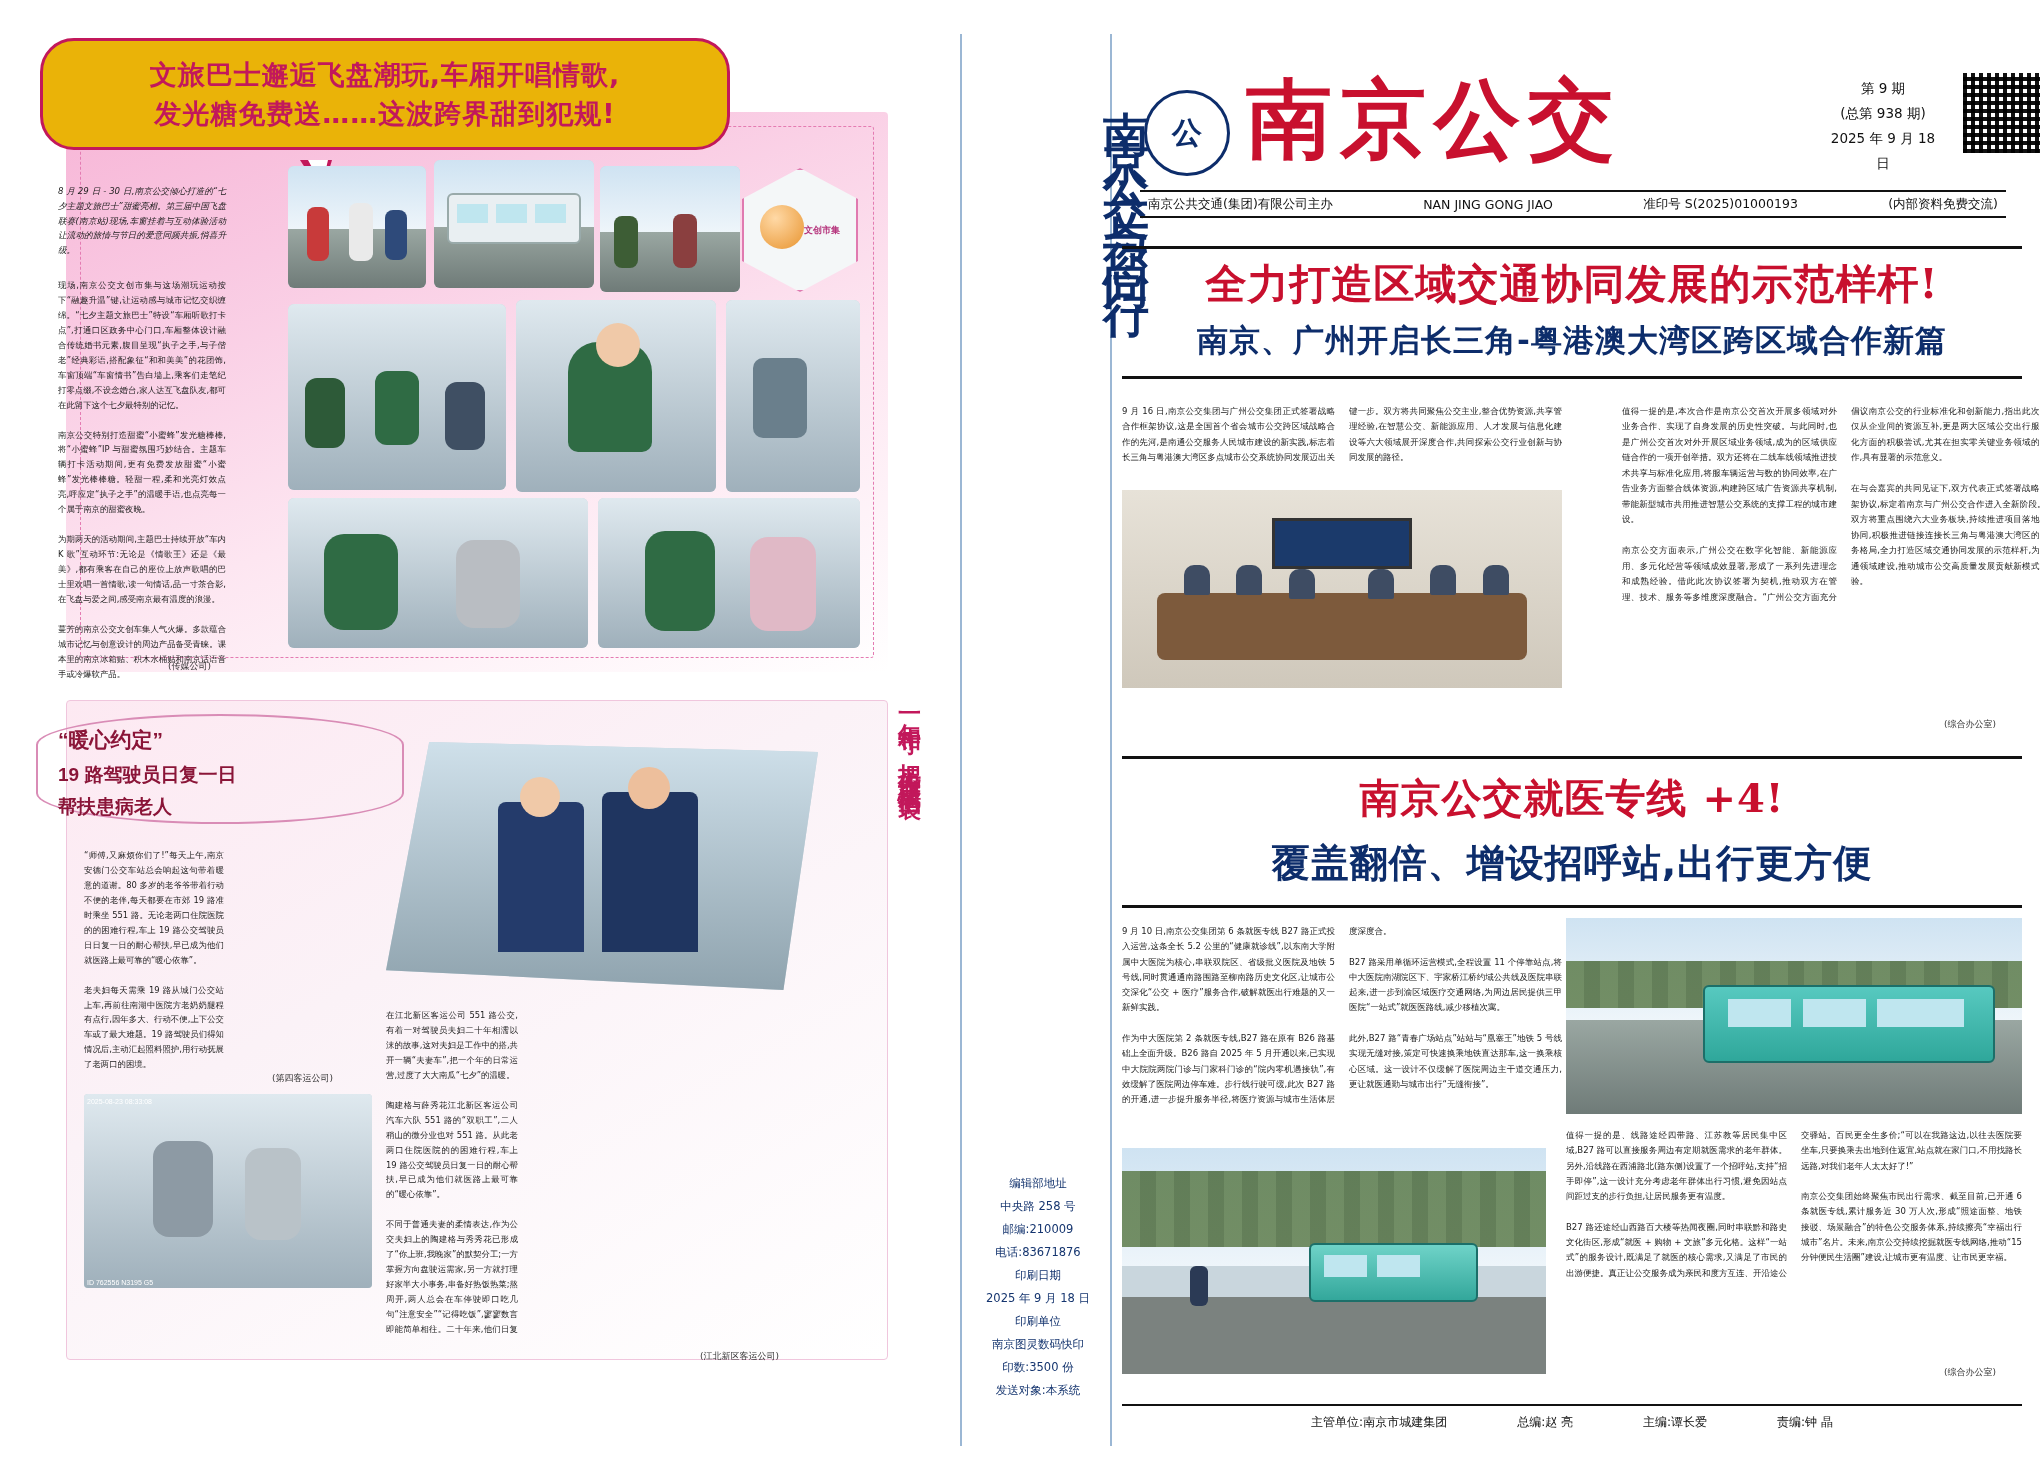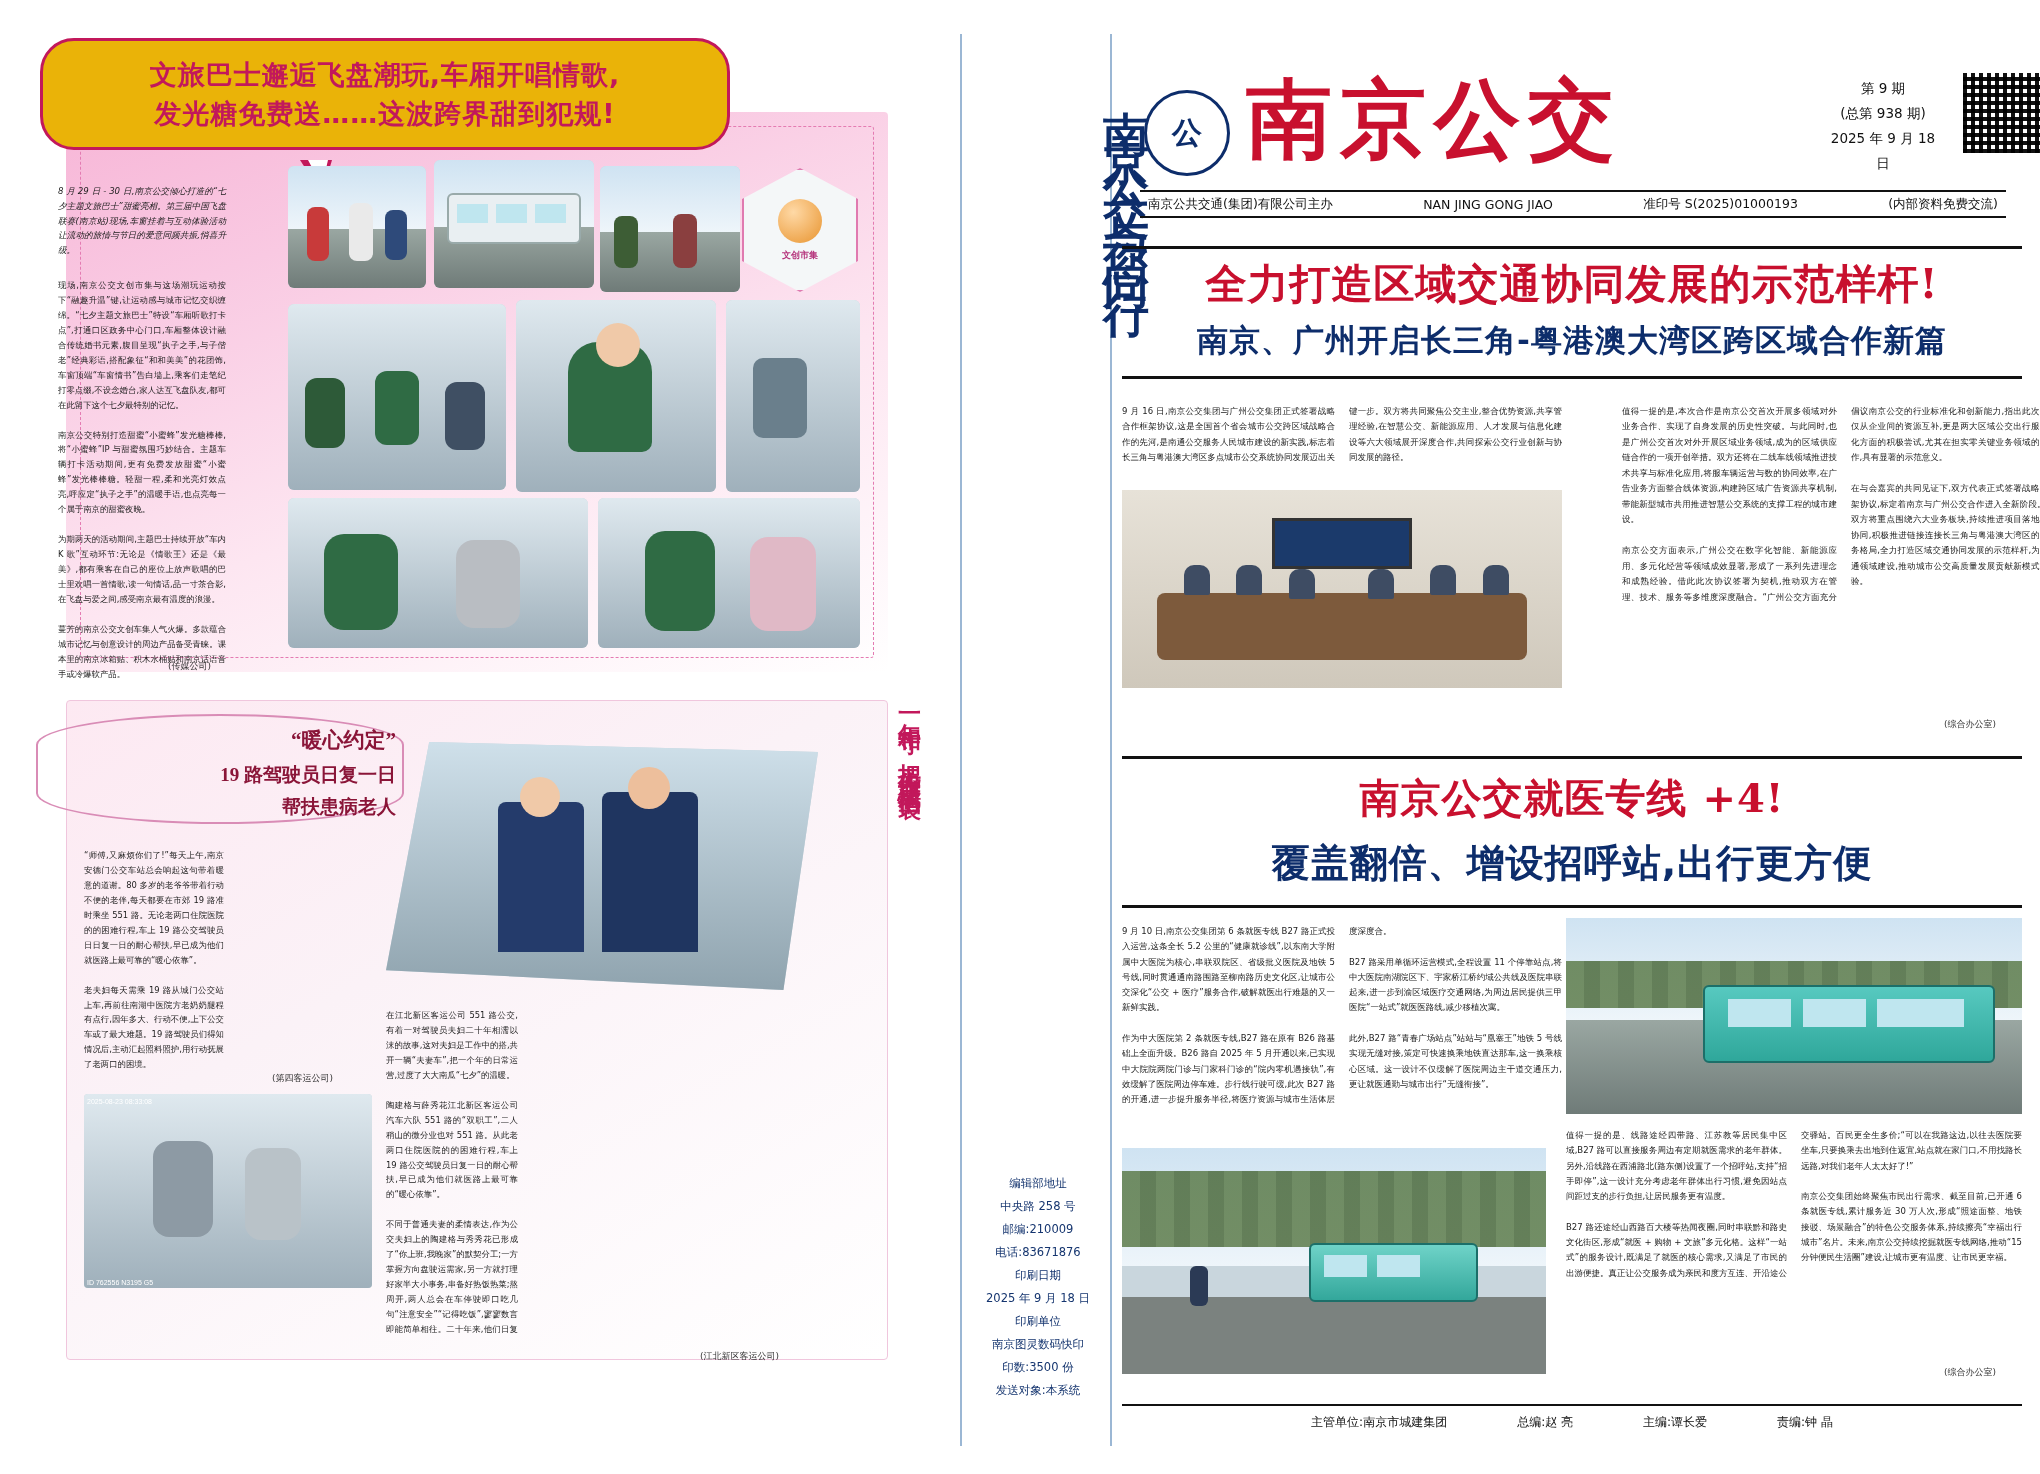--- a/index.html
+++ b/index.html
@@ -80,21 +80,21 @@
   .photo { position: absolute; overflow: hidden; background: #c9d6dd; }
   .ph-caption { position: absolute; bottom: 2px; left: 3px; color: #fff; font-size: 7px; }
 
   .p1 { left: 288px; top: 166px; width: 138px; height: 122px; border-radius: 6px; }
   .p2 { left: 434px; top: 160px; width: 160px; height: 128px; border-radius: 6px; }
   .p3 { left: 600px; top: 166px; width: 140px; height: 126px; border-radius: 6px; }
   .hexbox {
     position: absolute; left: 742px; top: 168px; width: 116px; height: 124px;
     clip-path: polygon(50% 0%, 100% 25%, 100% 75%, 50% 100%, 0% 75%, 0% 25%);
     background: #f4f7f8; border: 2px solid #e07ab0;
-    display: flex; flex-direction: column; align-items: center; justify-content: center;
+    display: flex; flex-direction: row; align-items: center; justify-content: center;
   }
   .hexbox .hx-circle {
     width: 44px; height: 44px; border-radius: 50%;
     background: radial-gradient(circle at 35% 30%, #ffd9a6, #e8942f);
     margin-bottom: 6px;
   }
   .hexbox .hx-label { font-size: 9px; color: #b5347c; font-weight: bold; }
 
   .p4 { left: 288px; top: 304px; width: 218px; height: 186px; border-radius: 6px; }
   .p5 { left: 516px; top: 300px; width: 200px; height: 192px; border-radius: 6px; }
@@ -102,23 +102,23 @@
   .p7 { left: 288px; top: 498px; width: 300px; height: 150px; border-radius: 6px; }
   .p8 { left: 598px; top: 498px; width: 262px; height: 150px; border-radius: 6px; }
 
   
   .warm-panel {
     position: absolute; left: 66px; top: 700px; width: 822px; height: 660px;
     background: linear-gradient(150deg,#fde9f2 0%, #fbf2f7 40%, #ffffff 100%);
     border: 1px solid #f0c6dd; border-radius: 4px;
   }
   .warm-head {
-    position: absolute; left: 36px; top: 726px; width: 360px;
-    text-align: right; color: #8a1538; font-weight: bold;
-    font-family: Liberation Serif, serif;
+    position: absolute; left: 58px; top: 726px; width: 360px;
+    text-align: left; color: #8a1538; font-weight: bold;
+    font-family: Liberation Sans, sans-serif;
   }
   .warm-head .l1 { font-size: 21px; }
   .warm-head .l2 { font-size: 19px; margin-top: 8px; }
   .warm-head .l3 { font-size: 19px; margin-top: 6px; }
   .warm-head-frame {
     position: absolute; left: 36px; top: 714px; width: 368px; height: 110px;
     border: 2px solid #d98cb6; border-radius: 50% / 28%;
   }
   .col-b { left: 84px; top: 848px; width: 140px; }
   .col-c { left: 236px; top: 848px; width: 140px; }

